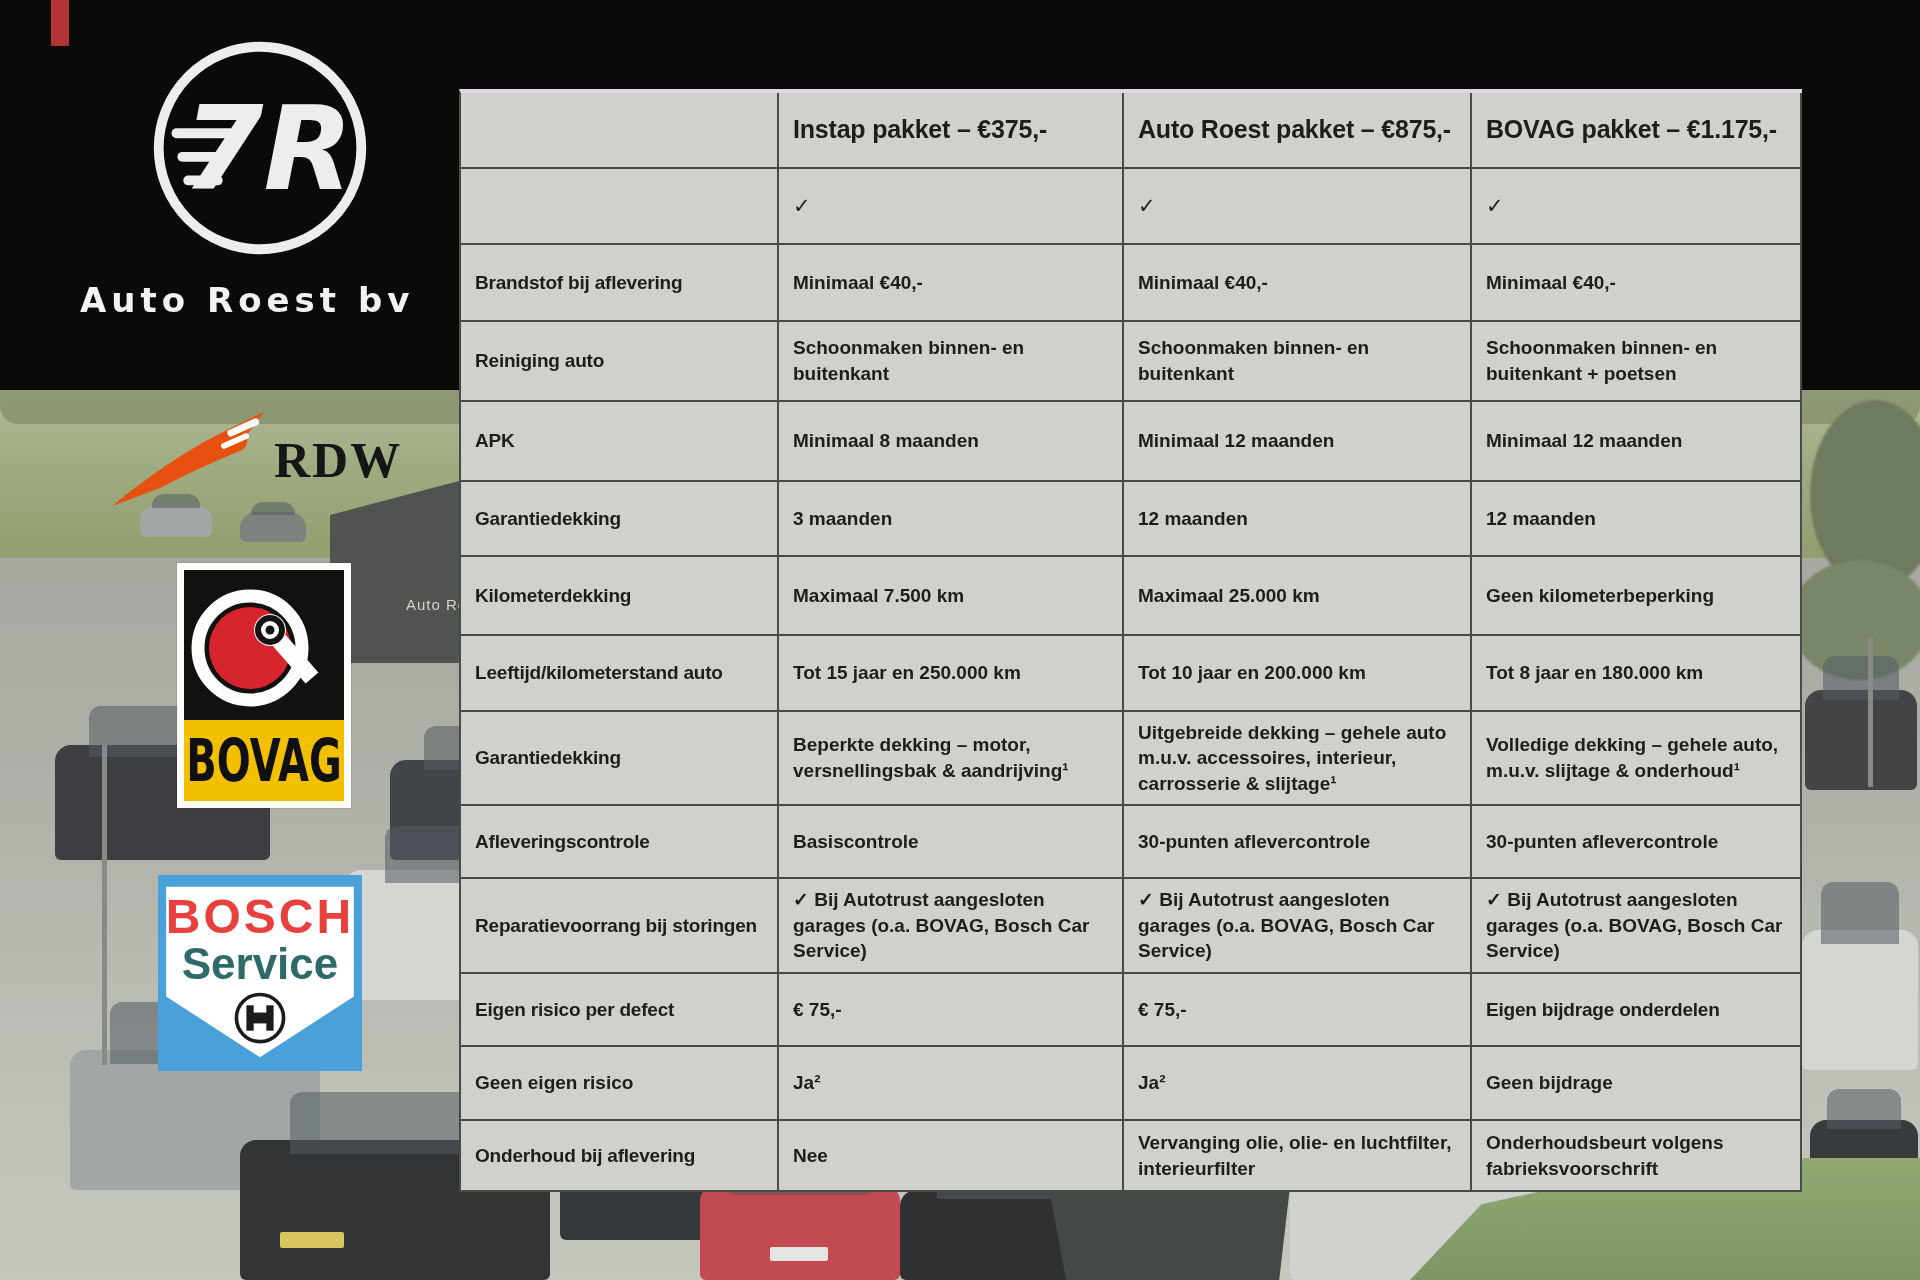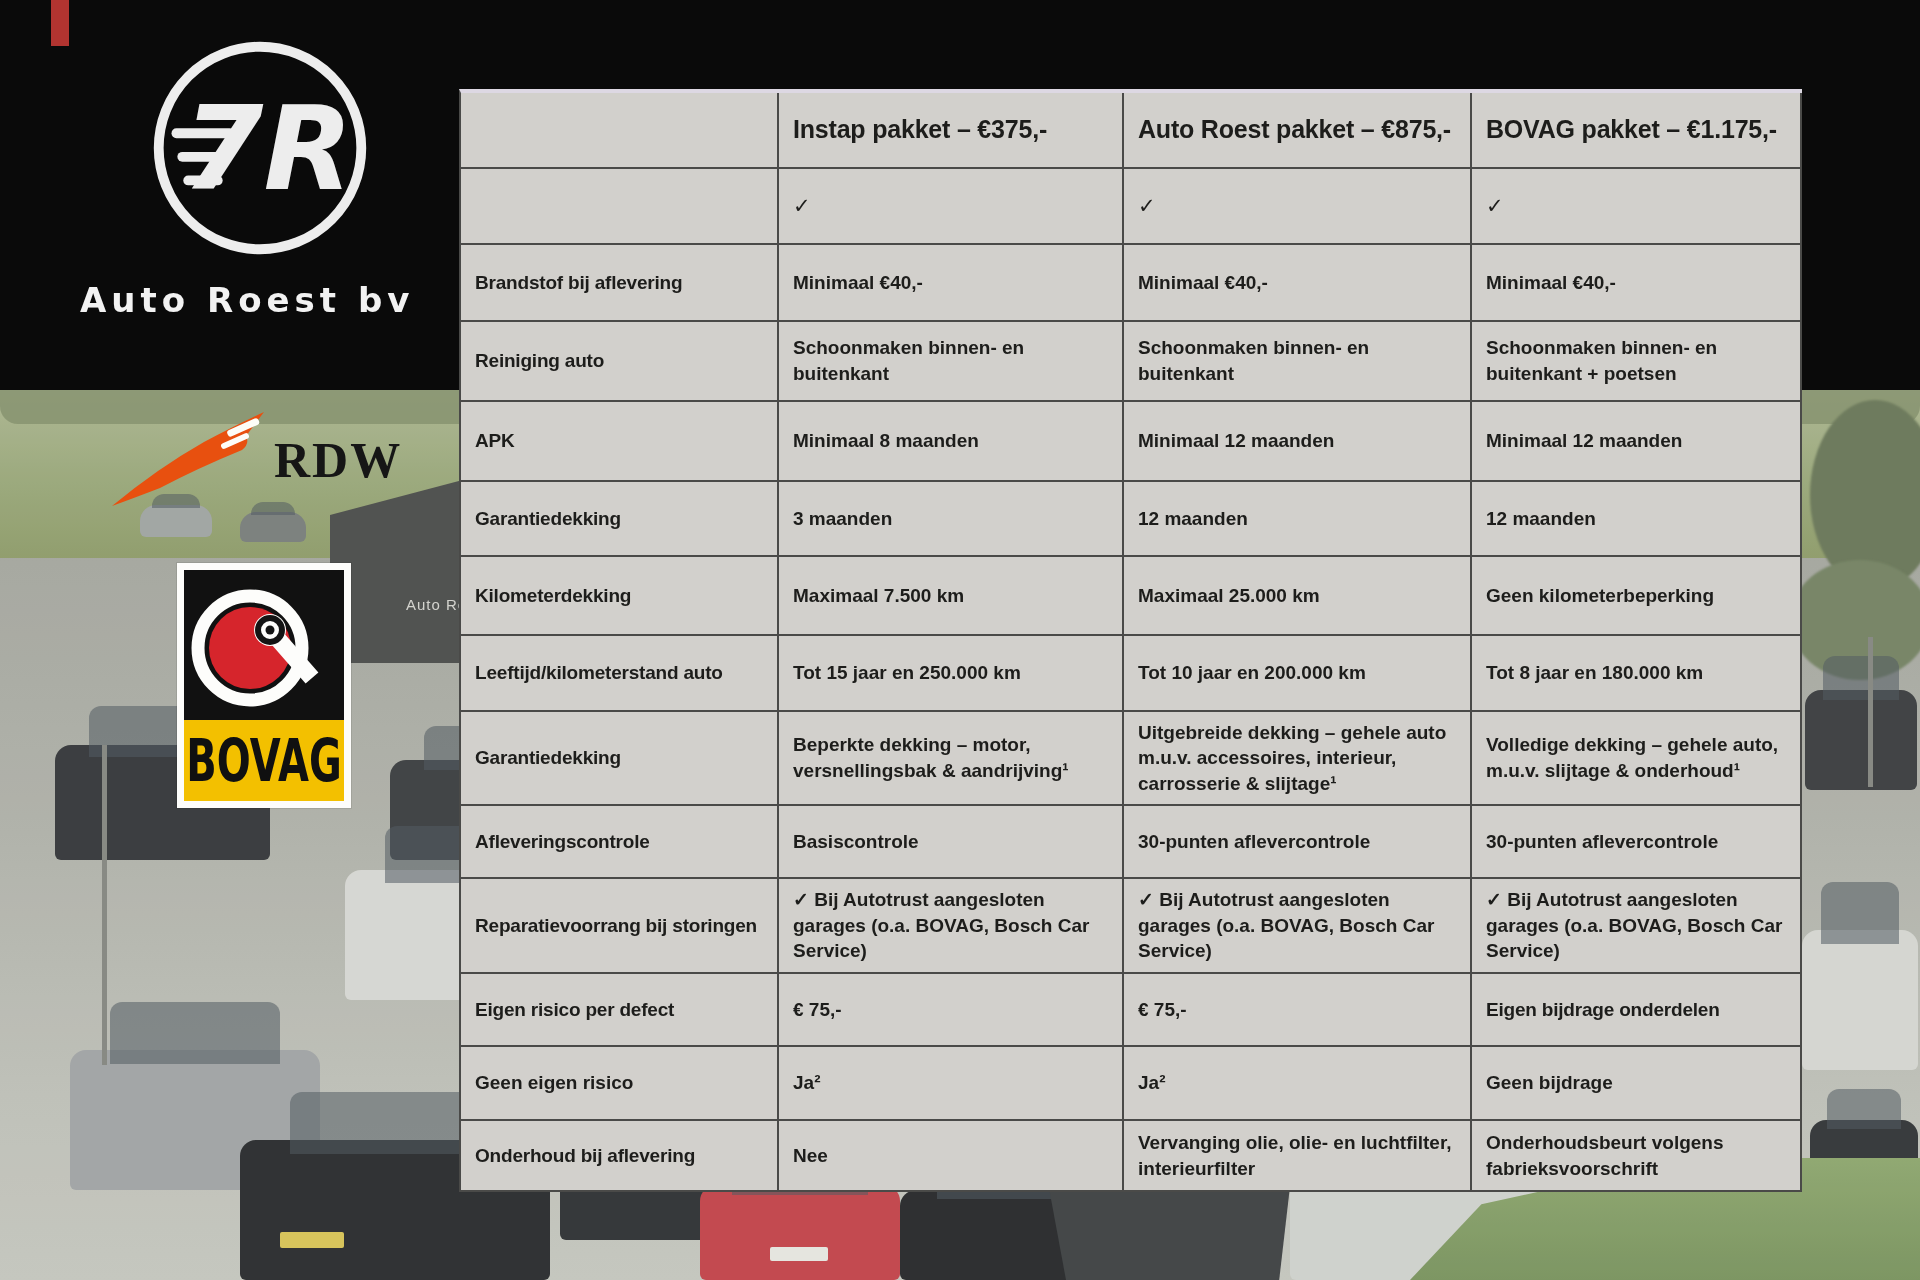--- a/index.html
+++ b/index.html
@@ -152,20 +152,32 @@
         <circle cx="86" cy="60" r="16" fill="#fdfdfb"></circle>
         <circle cx="86" cy="60" r="12" fill="none" stroke="#141414" stroke-width="6"></circle>
         <circle cx="86" cy="60" r="4.5" fill="#141414"></circle>
       </svg>
     </div>
     <div class="bovag-bottom">
       <span class="bovag-word">BOVAG</span>
     </div>
   </div>
 
+  <div class="bosch">
+    <div class="bosch-shield">
+      <div class="bosch-word">BOSCH</div>
+      <div class="service-word">Service</div>
+      <svg width="58" height="58" viewBox="0 0 64 64">
+        <circle cx="32" cy="32" r="26" fill="#fff" stroke="#1c1c1c" stroke-width="4"></circle>
+        <rect x="17" y="18" width="8" height="28" fill="#1c1c1c"></rect>
+        <rect x="39" y="18" width="8" height="28" fill="#1c1c1c"></rect>
+        <rect x="22" y="26" width="20" height="12" fill="#1c1c1c"></rect>
+      </svg>
+    </div>
+  </div>
 
   <div class="pkg-table">
     <div class="cell h"></div>
     <div class="cell h">Instap pakket – €375,-</div>
     <div class="cell h">Auto Roest pakket – €875,-</div>
     <div class="cell h">BOVAG pakket – €1.175,-</div>
 
     <div class="cell lbl"></div>
     <div class="cell chk">✓</div>
     <div class="cell chk">✓</div>

